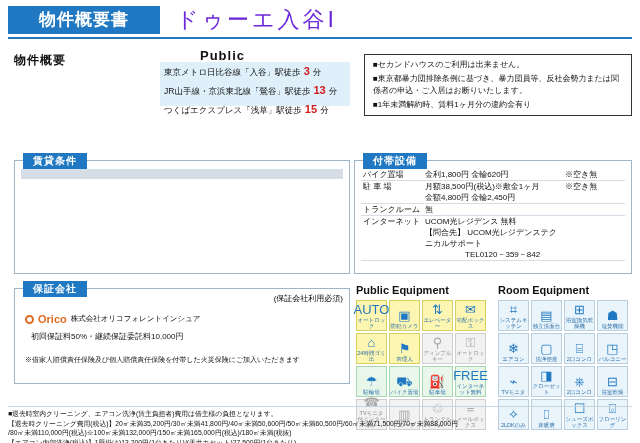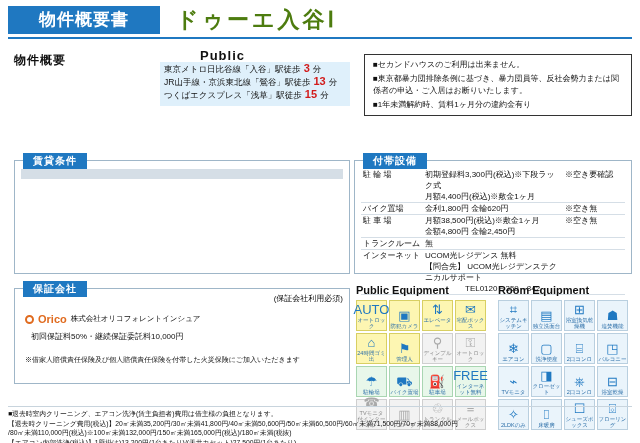--- a/index.html
+++ b/index.html
@@ -12,22 +12,22 @@
   .page{position:relative;width:640px;height:443px;overflow:hidden;background:#fff;}
 
   
   .header{position:absolute;left:8px;top:6px;width:624px;height:30px;}
   .hdr-title{
     position:absolute;left:0;top:0;width:152px;height:28px;
     background:#1f78c1;color:#fff;font-size:17px;font-weight:bold;
     letter-spacing:1px;text-align:center;line-height:28px;
   }
   .hdr-name{
-    position:absolute;left:168px;top:-1px;font-size:22px;font-weight:bold;
-    letter-spacing:3px;color:#4d7c0f;
+    position:absolute;left:168px;top:-1px;font-size:22px;font-weight:normal;
+    letter-spacing:3px;color:#6d28d9;
   }
   .hdr-rule{position:absolute;left:0;top:31px;width:624px;height:2px;background:#1f78c1;}
 
   
   .panel{position:absolute;border:1px solid #9fb6c8;background:#fff;}
   .panel-title{
     position:absolute;top:-8px;left:8px;background:#1f78c1;color:#fff;
     font-size:10px;font-weight:bold;padding:1px 10px;letter-spacing:1px;
   }
   .plain-title{
@@ -36,21 +36,21 @@
 
   
   table.kv{border-collapse:collapse;width:100%;}
   table.kv td{font-size:8px;padding:0 2px;vertical-align:top;line-height:11px;color:#111;}
   td.k{width:54px;color:#111;}
   .rowline td{border-bottom:1px solid #d5dee6;}
   .red{color:#d21b1b;}
 
   
   .access-box{position:absolute;left:160px;top:62px;width:190px;height:44px;background:#dff0fb;}
-  .access-line{font-size:8.5px;line-height:12px;padding-left:4px;color:#111;}
+  .access-line{font-size:8.5px;line-height:18px;padding-left:4px;color:#111;}
   .access-num{color:#d21b1b;font-weight:bold;font-size:11px;}
 
   .note-box{position:absolute;left:364px;top:54px;width:266px;height:60px;border:1px solid #333;}
   .note-box div{font-size:8px;line-height:12px;padding:2px 4px 0 4px;}
 
   
   .eq-title{position:absolute;font-size:11px;font-weight:bold;color:#111;}
   .icon-grid{position:absolute;display:flex;flex-wrap:wrap;gap:2px;}
   .ic{
     width:31px;height:31px;border:1px solid #b9cfdf;background:#eaf4fb;
@@ -182,26 +182,20 @@
         </table>
     </div>
   </div>
 
   <div class="panel" style="left:354px;top:160px;width:276px;height:112px;">
     <div class="panel-title">付帯設備</div>
     <div style="position:absolute;left:6px;top:8px;width:264px;">
       <table class="kv">
           <tbody id="facilities-rows">
             <tr class="rowline">
-              <td class="k" style="width: 58px;">駐 輪 場</td>
-              <td style="white-space: pre-line;">初期登録料3,300円(税込)※下段ラック式
-月額4,400円(税込)※敷金1ヶ月</td>
-              <td class="red" style="width: 58px;">※空き要確認</td>
-            </tr>
-            <tr class="rowline">
               <td class="k" style="width: 58px;">バイク置場</td>
               <td style="white-space: pre-line;">金利1,800円 金輪620円</td>
               <td class="red" style="width: 58px;">※空き無</td>
             </tr>
             <tr class="rowline">
               <td class="k" style="width: 58px;">駐 車 場</td>
               <td style="white-space: pre-line;">月額38,500円(税込)※敷金1ヶ月
 金額4,800円 金輪2,450円</td>
               <td class="red" style="width: 58px;">※空き無</td>
             </tr>

